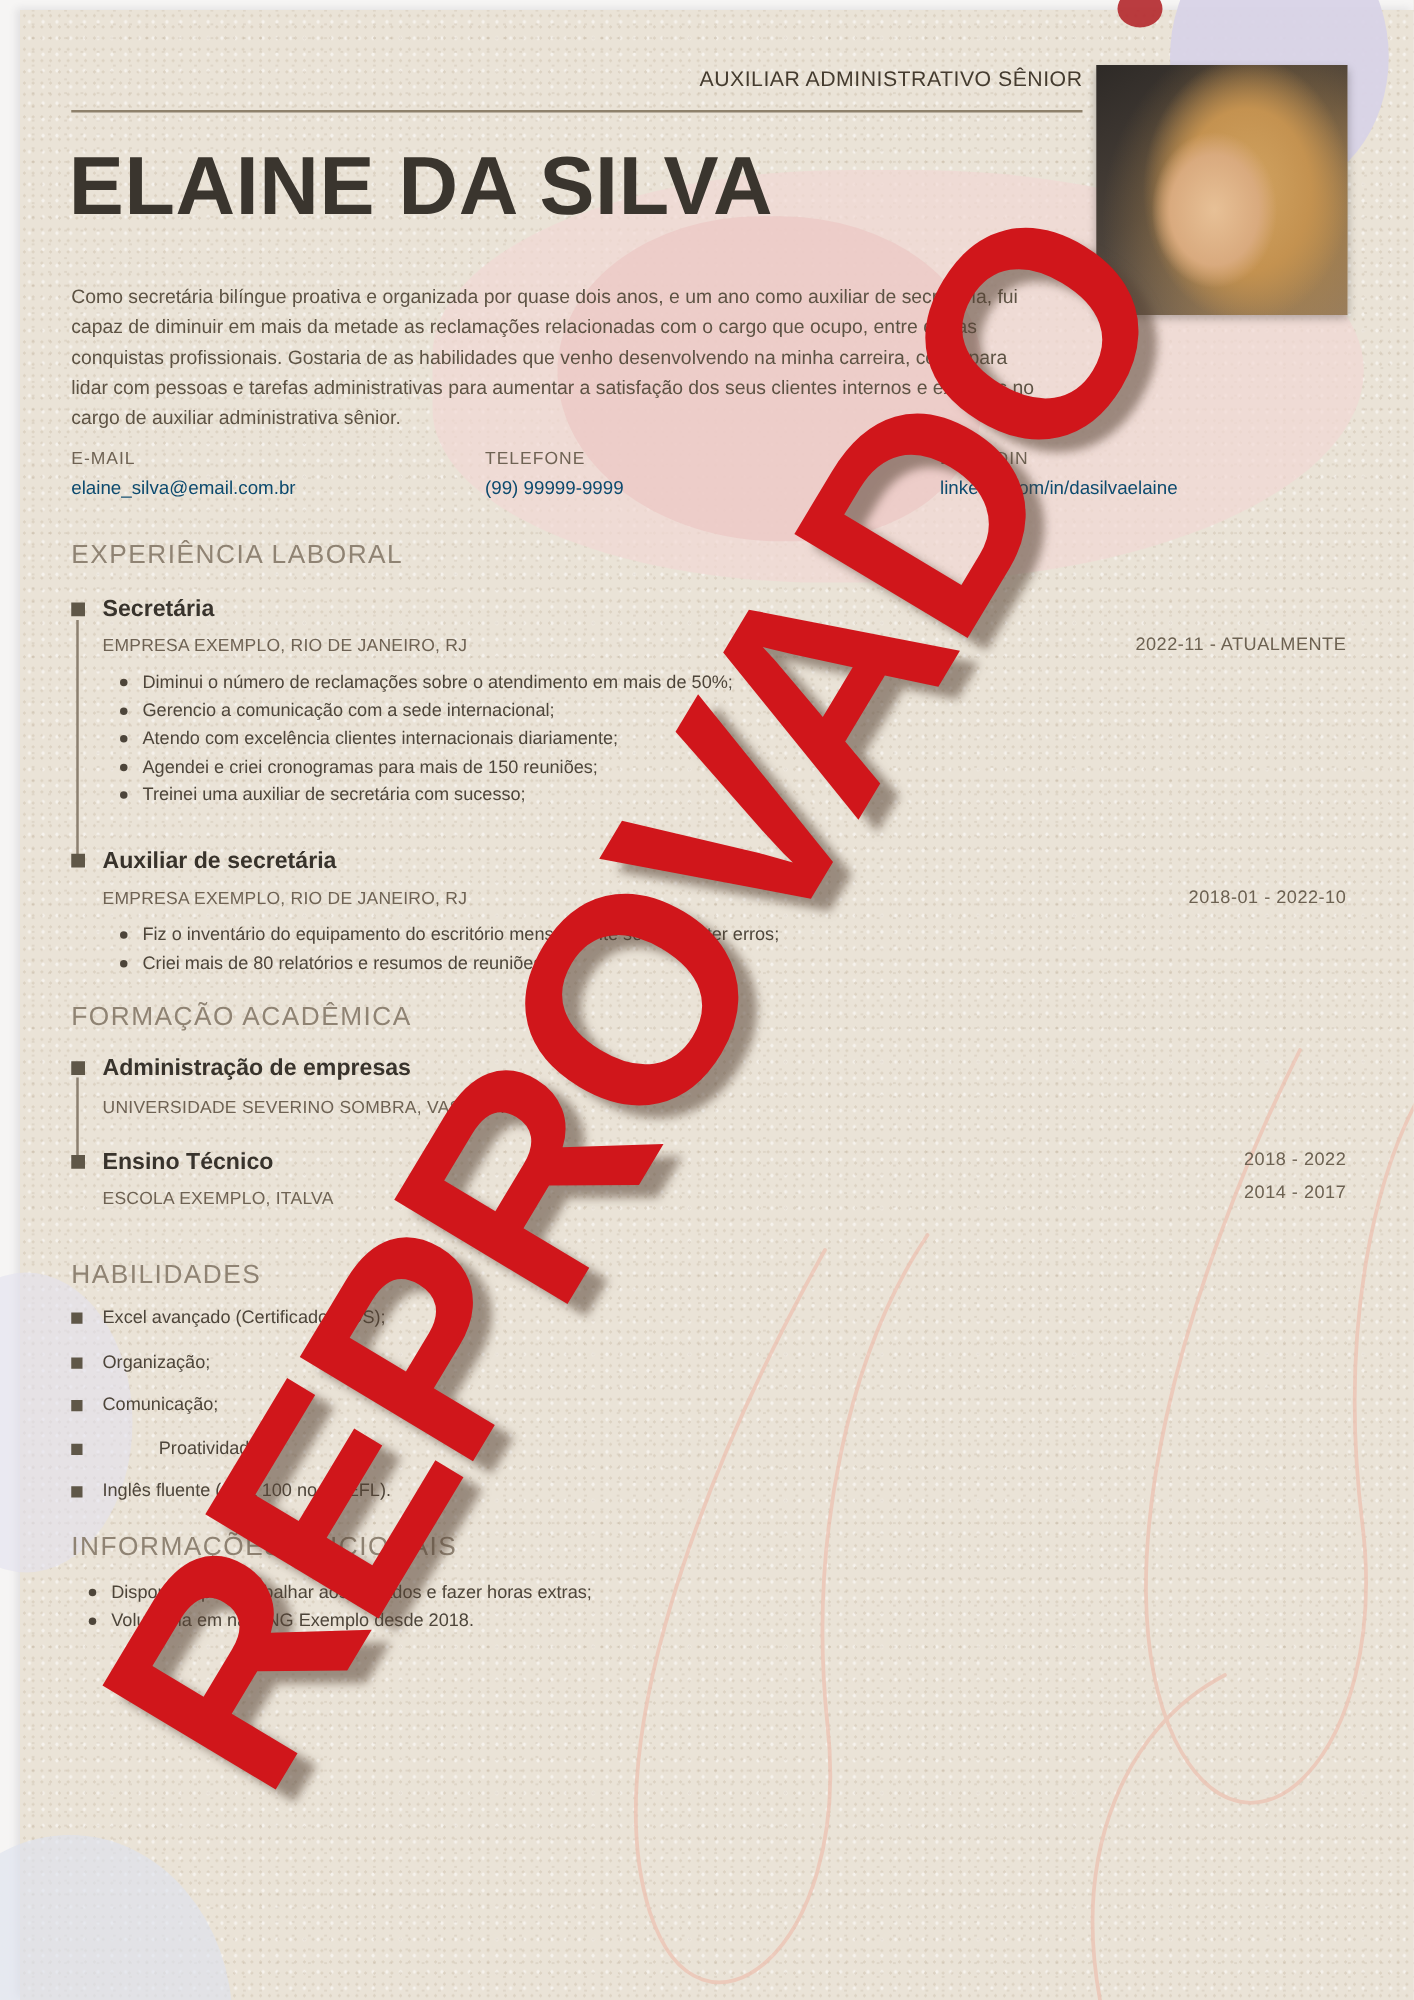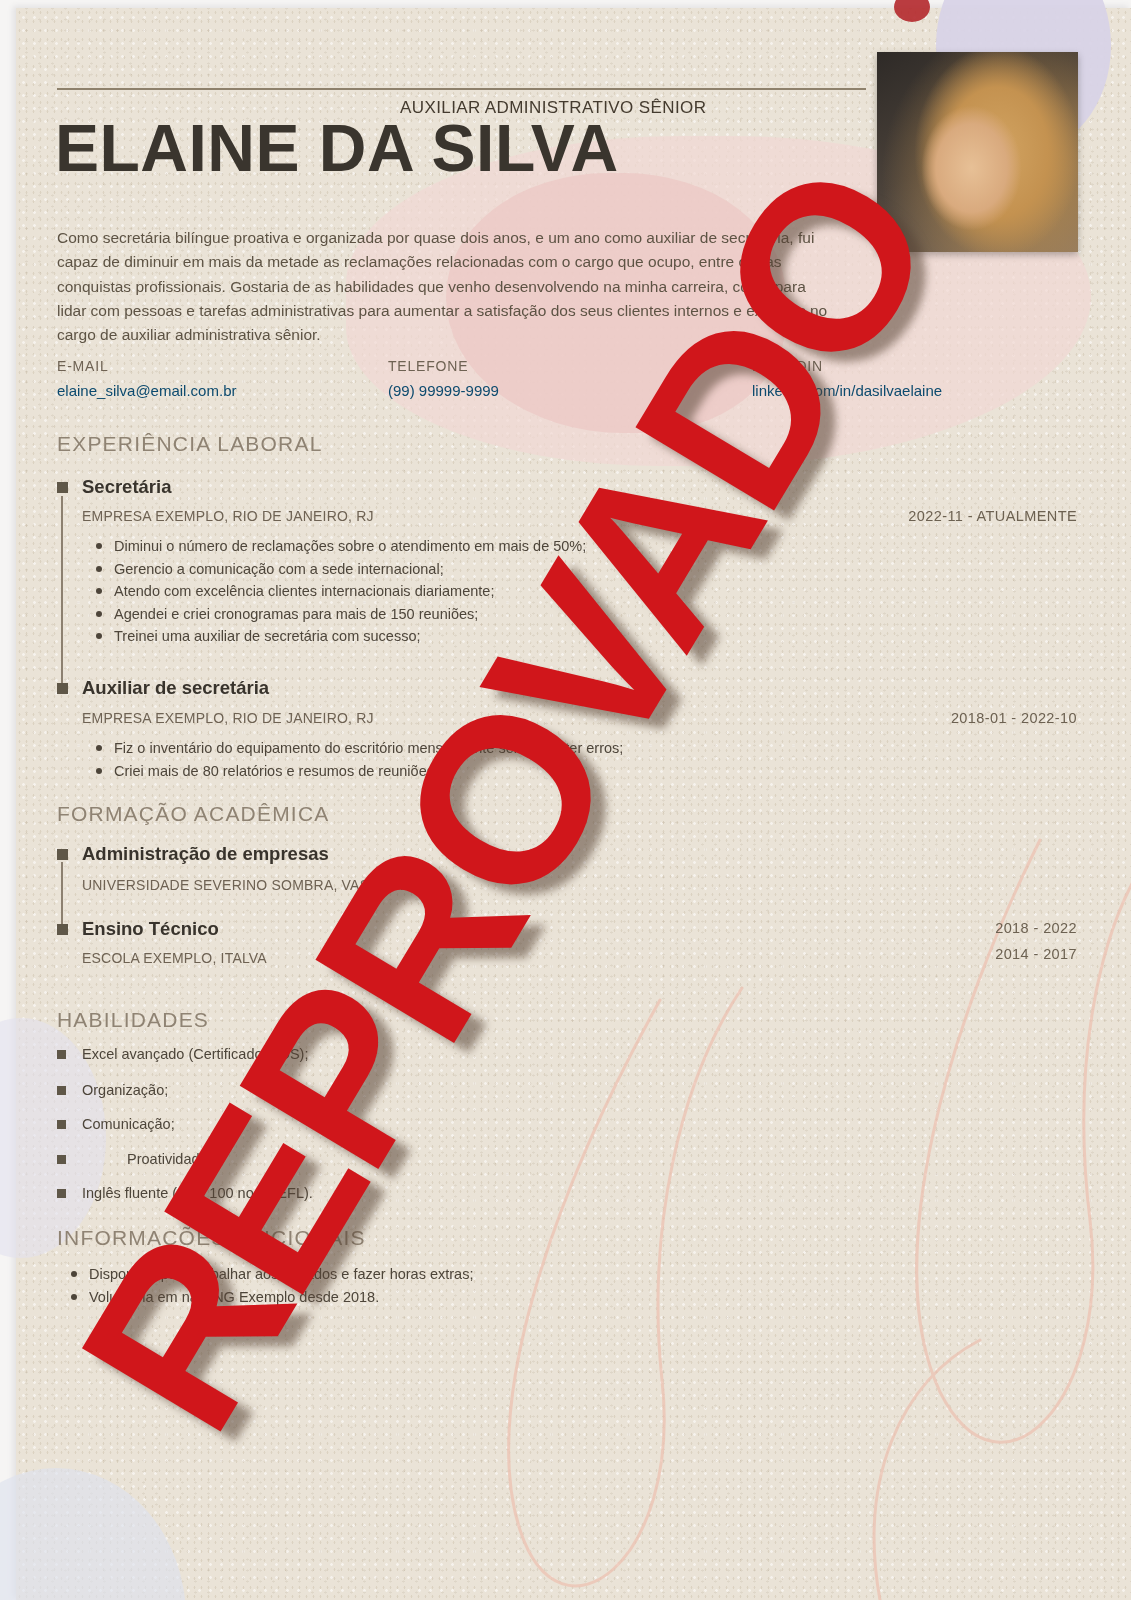--- a/index.html
+++ b/index.html
@@ -27,21 +27,21 @@
   .blob-lavender-top{left:920px;top:-70px;width:175px;height:215px;background:#d8d3e7;opacity:.95;}
   .blob-red-top{left:878px;top:-16px;width:36px;height:30px;background:#b4282c;opacity:.9;}
   .blob-pink-large{left:330px;top:128px;width:745px;height:330px;background:#f1d8d4;opacity:.72;border-radius:48% 52% 55% 45%;}
   .blob-pink-deep{left:430px;top:165px;width:340px;height:260px;background:#ecc9c5;opacity:.8;border-radius:50% 50% 45% 55%;}
   .blob-lavender-left{left:-80px;top:1010px;width:170px;height:240px;background:#e2e1ef;opacity:.6;}
   .blob-blue-bottom{left:-90px;top:1460px;width:260px;height:300px;background:#dde2ee;opacity:.65;}
   .squiggle{position:absolute;left:0;top:0;z-index:1;pointer-events:none;}
   
   .content{position:absolute;inset:0;z-index:2;color:#4d453a;}
   .abs{position:absolute;}
-  .role-label{top:54px;left:400px;width:466px;font-size:17px;letter-spacing:.4px;color:#443b2f;margin-top:44px;}
+  .role-label{top:54px;left:400px;width:466px;text-align:right;font-size:17px;letter-spacing:.4px;color:#443b2f;}
   .header-rule{top:88px;left:57px;width:809px;height:2px;background:#6f6048;opacity:.75;}
   .candidate-name{top:110px;left:55px;font-size:66px;font-weight:700;letter-spacing:.5px;color:#3a352e;}
   .photo{
     left:877px;top:52px;width:201px;height:200px;
     background:
       radial-gradient(ellipse 32% 40% at 47% 58%, #e7c096 0%, #d9aa7e 55%, rgba(217,170,126,0) 78%),
       radial-gradient(ellipse 56% 72% at 60% 50%, #d2a462 0%, #c49250 45%, rgba(196,146,80,0) 74%),
       radial-gradient(ellipse 85% 95% at 72% 62%, #bb8e4e 0%, rgba(187,142,78,0) 82%),
       linear-gradient(150deg,#2e2a27 0%,#4b423a 45%,#867464 100%);
     box-shadow:0 3px 7px rgba(0,0,0,.28);

